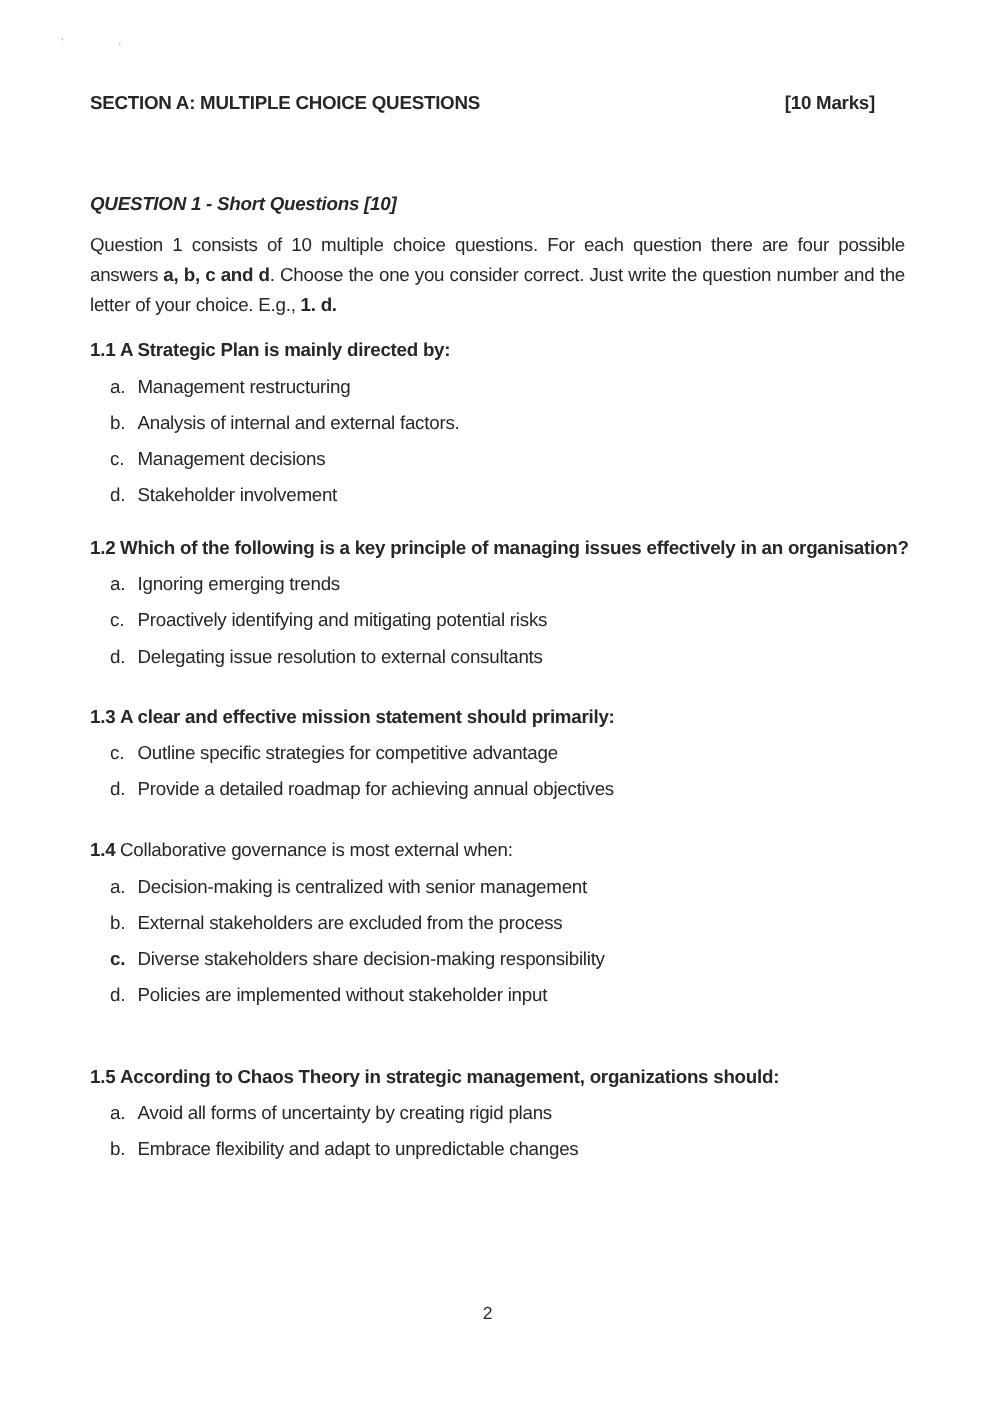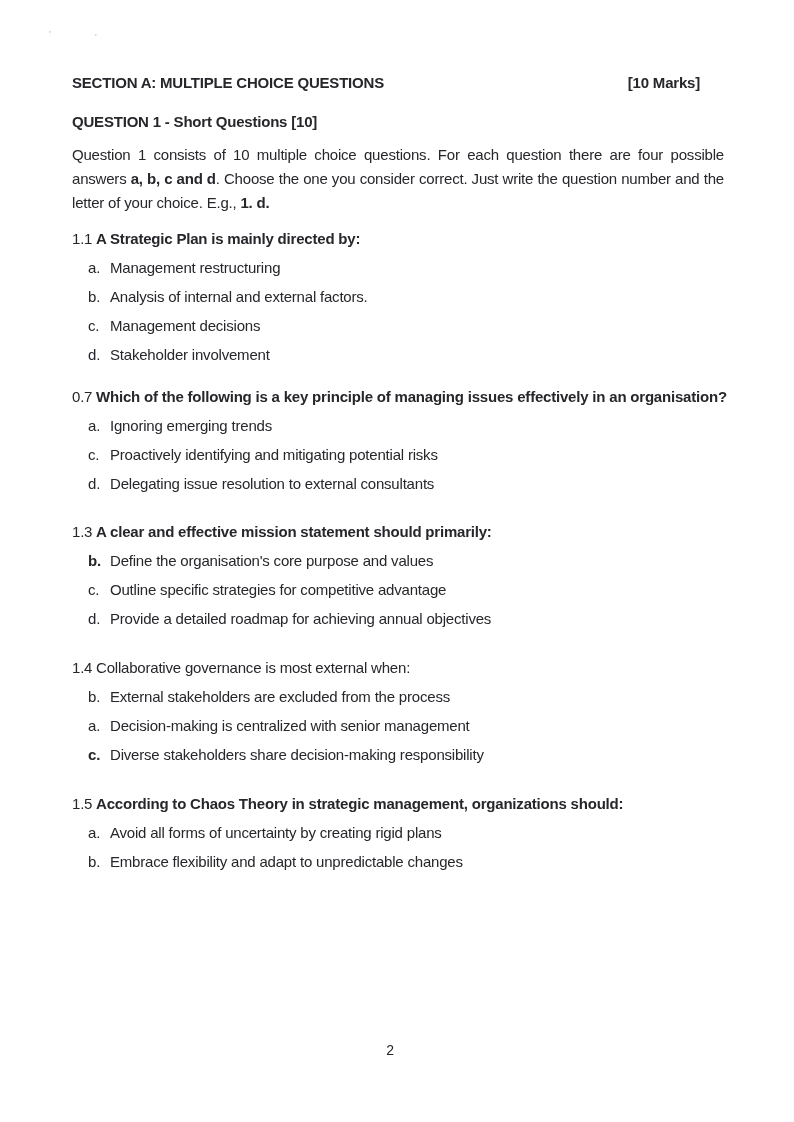--- a/index.html
+++ b/index.html
@@ -33,46 +33,47 @@
   .sec-row {
     display: flex;
     justify-content: space-between;
     align-items: baseline;
     font-weight: 700;
     line-height: 17px;
     width: 650px;
   }
   .sec-row .marks { padding-right: 0; margin-right: 22px; white-space: nowrap; margin-left: 20px; }
   .q1-heading {
-    margin-top: 22px;
+    margin-top: 64px;
     font-weight: 700;
     line-height: 17px;
+    font-style: italic;
   }
   .intro {
     margin-top: 13px;
     width: 652px;
     line-height: 24px;
     text-align: justify;
   }
   .intro b { font-weight: 700; }
   .qblock { width: 680px; }
   .mt1 { margin-top: 15px; }
   .mt2 { margin-top: 25px; }
   .mt3 { margin-top: 31px; }
   .mt4 { margin-top: 32px; }
-  .mt5 { margin-top: 32px; }
+  .mt5 { margin-top: 48px; }
   .q-head {
     line-height: 17px;
     font-weight: 700;
     white-space: nowrap;
   }
   .q-head .q-num {
     display: inline-block;
     min-width: 24px;
-    font-weight: 400;
+    font-weight: 700;
   }
   .q-head .q-text.regular { font-weight: 400; }
   .opt {
     margin-top: 12px;
     padding-left: 16px;
     line-height: 17px;
     white-space: nowrap;
   }
   .opt .opt-letter {
     display: inline-block;
@@ -112,43 +113,43 @@
       <span class="q-num">1.1</span><span class="q-text">A Strategic Plan is mainly directed by:</span>
     </div>
     <div class="opt"><span class="opt-letter">a.</span><span>Management restructuring</span></div>
     <div class="opt"><span class="opt-letter">b.</span><span>Analysis of internal and external factors.</span></div>
     <div class="opt"><span class="opt-letter">c.</span><span>Management decisions</span></div>
     <div class="opt"><span class="opt-letter">d.</span><span>Stakeholder involvement</span></div>
   </section>
 
   <section class="qblock mt2">
     <div class="q-head">
-      <span class="q-num">0.7</span><span class="q-text">Which of the following is a key principle of managing issues effectively in an organisation?</span>
+      <span class="q-num">1.2</span><span class="q-text">Which of the following is a key principle of managing issues effectively in an organisation?</span>
     </div>
     <div class="opt"><span class="opt-letter">a.</span><span>Ignoring emerging trends</span></div>
     <div class="opt"><span class="opt-letter">c.</span><span>Proactively identifying and mitigating potential risks</span></div>
     <div class="opt"><span class="opt-letter">d.</span><span>Delegating issue resolution to external consultants</span></div>
   </section>
 
   <section class="qblock mt3">
     <div class="q-head">
       <span class="q-num">1.3</span><span class="q-text">A clear and effective mission statement should primarily:</span>
     </div>
-    <div class="opt"><span class="opt-letter bold-letter">b.</span><span>Define the organisation's core purpose and values</span></div>
     <div class="opt"><span class="opt-letter">c.</span><span>Outline specific strategies for competitive advantage</span></div>
     <div class="opt"><span class="opt-letter">d.</span><span>Provide a detailed roadmap for achieving annual objectives</span></div>
   </section>
 
   <section class="qblock mt4">
     <div class="q-head">
       <span class="q-num">1.4</span><span class="q-text regular">Collaborative governance is most external when:</span>
     </div>
+    <div class="opt"><span class="opt-letter">a.</span><span>Decision-making is centralized with senior management</span></div>
     <div class="opt"><span class="opt-letter">b.</span><span>External stakeholders are excluded from the process</span></div>
-    <div class="opt"><span class="opt-letter">a.</span><span>Decision-making is centralized with senior management</span></div>
     <div class="opt"><span class="opt-letter bold-letter">c.</span><span>Diverse stakeholders share decision-making responsibility</span></div>
+    <div class="opt"><span class="opt-letter">d.</span><span>Policies are implemented without stakeholder input</span></div>
   </section>
 
   <section class="qblock mt5">
     <div class="q-head">
       <span class="q-num">1.5</span><span class="q-text">According to Chaos Theory in strategic management, organizations should:</span>
     </div>
     <div class="opt"><span class="opt-letter">a.</span><span>Avoid all forms of uncertainty by creating rigid plans</span></div>
     <div class="opt"><span class="opt-letter">b.</span><span>Embrace flexibility and adapt to unpredictable changes</span></div>
   </section>
 

